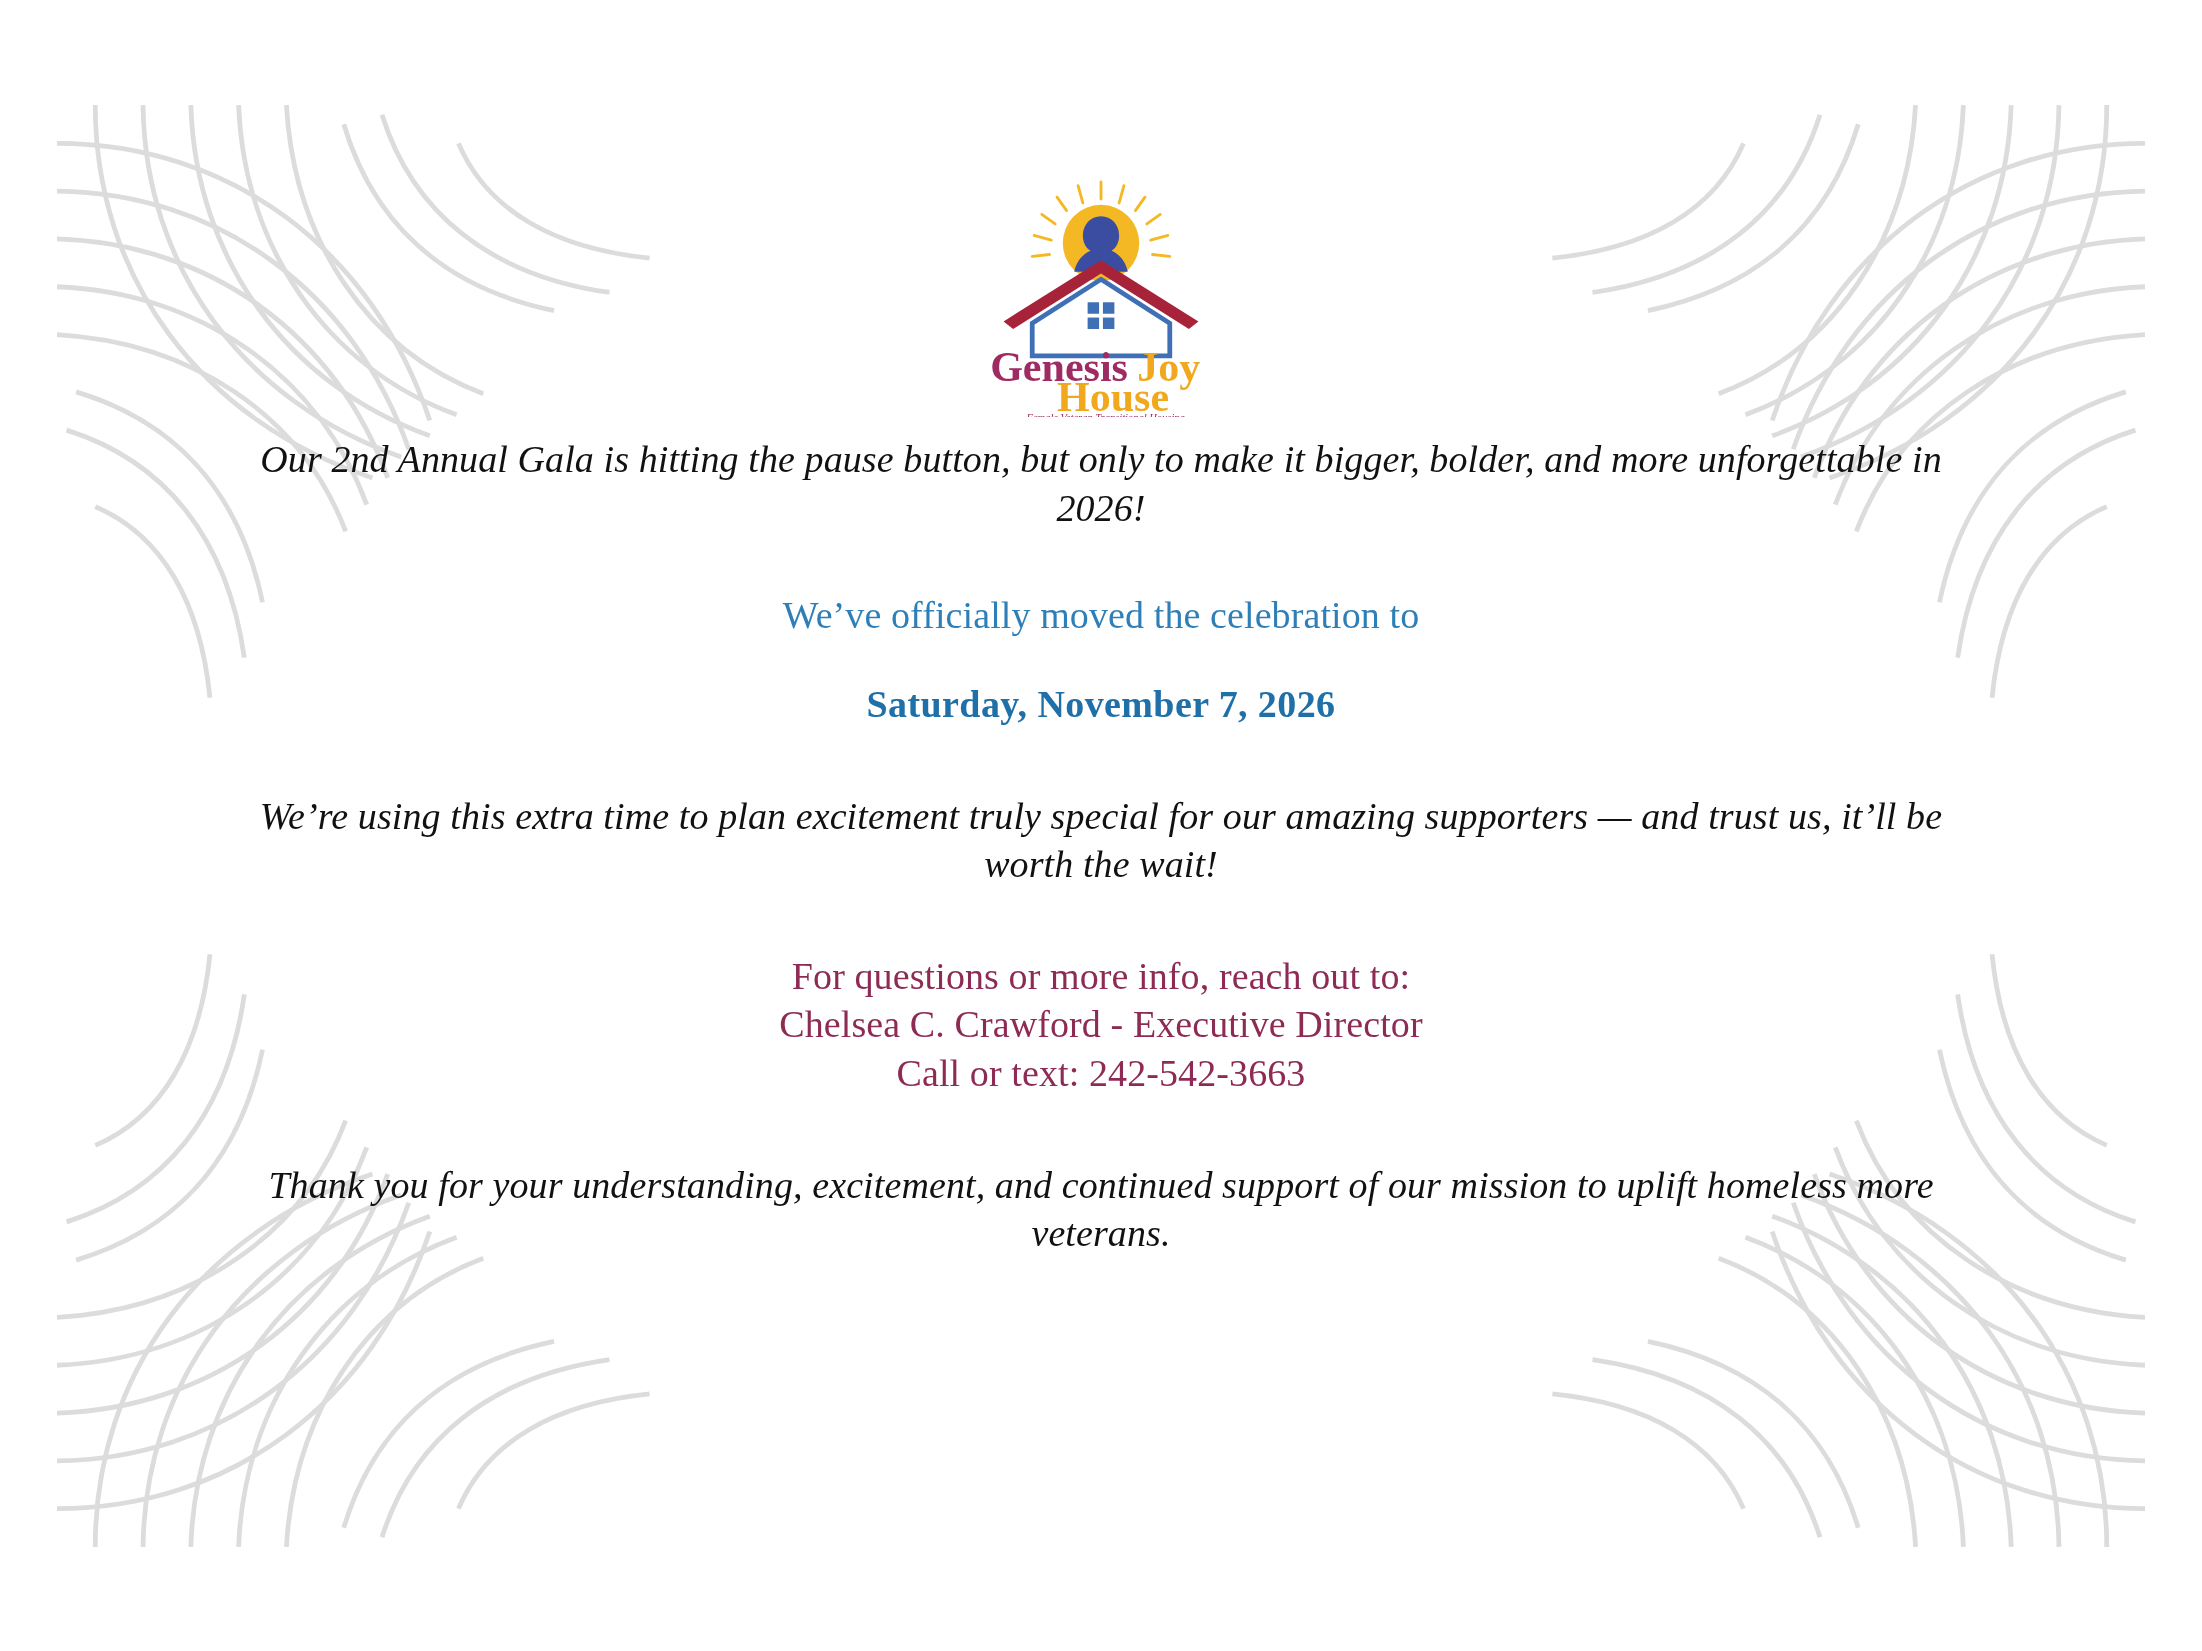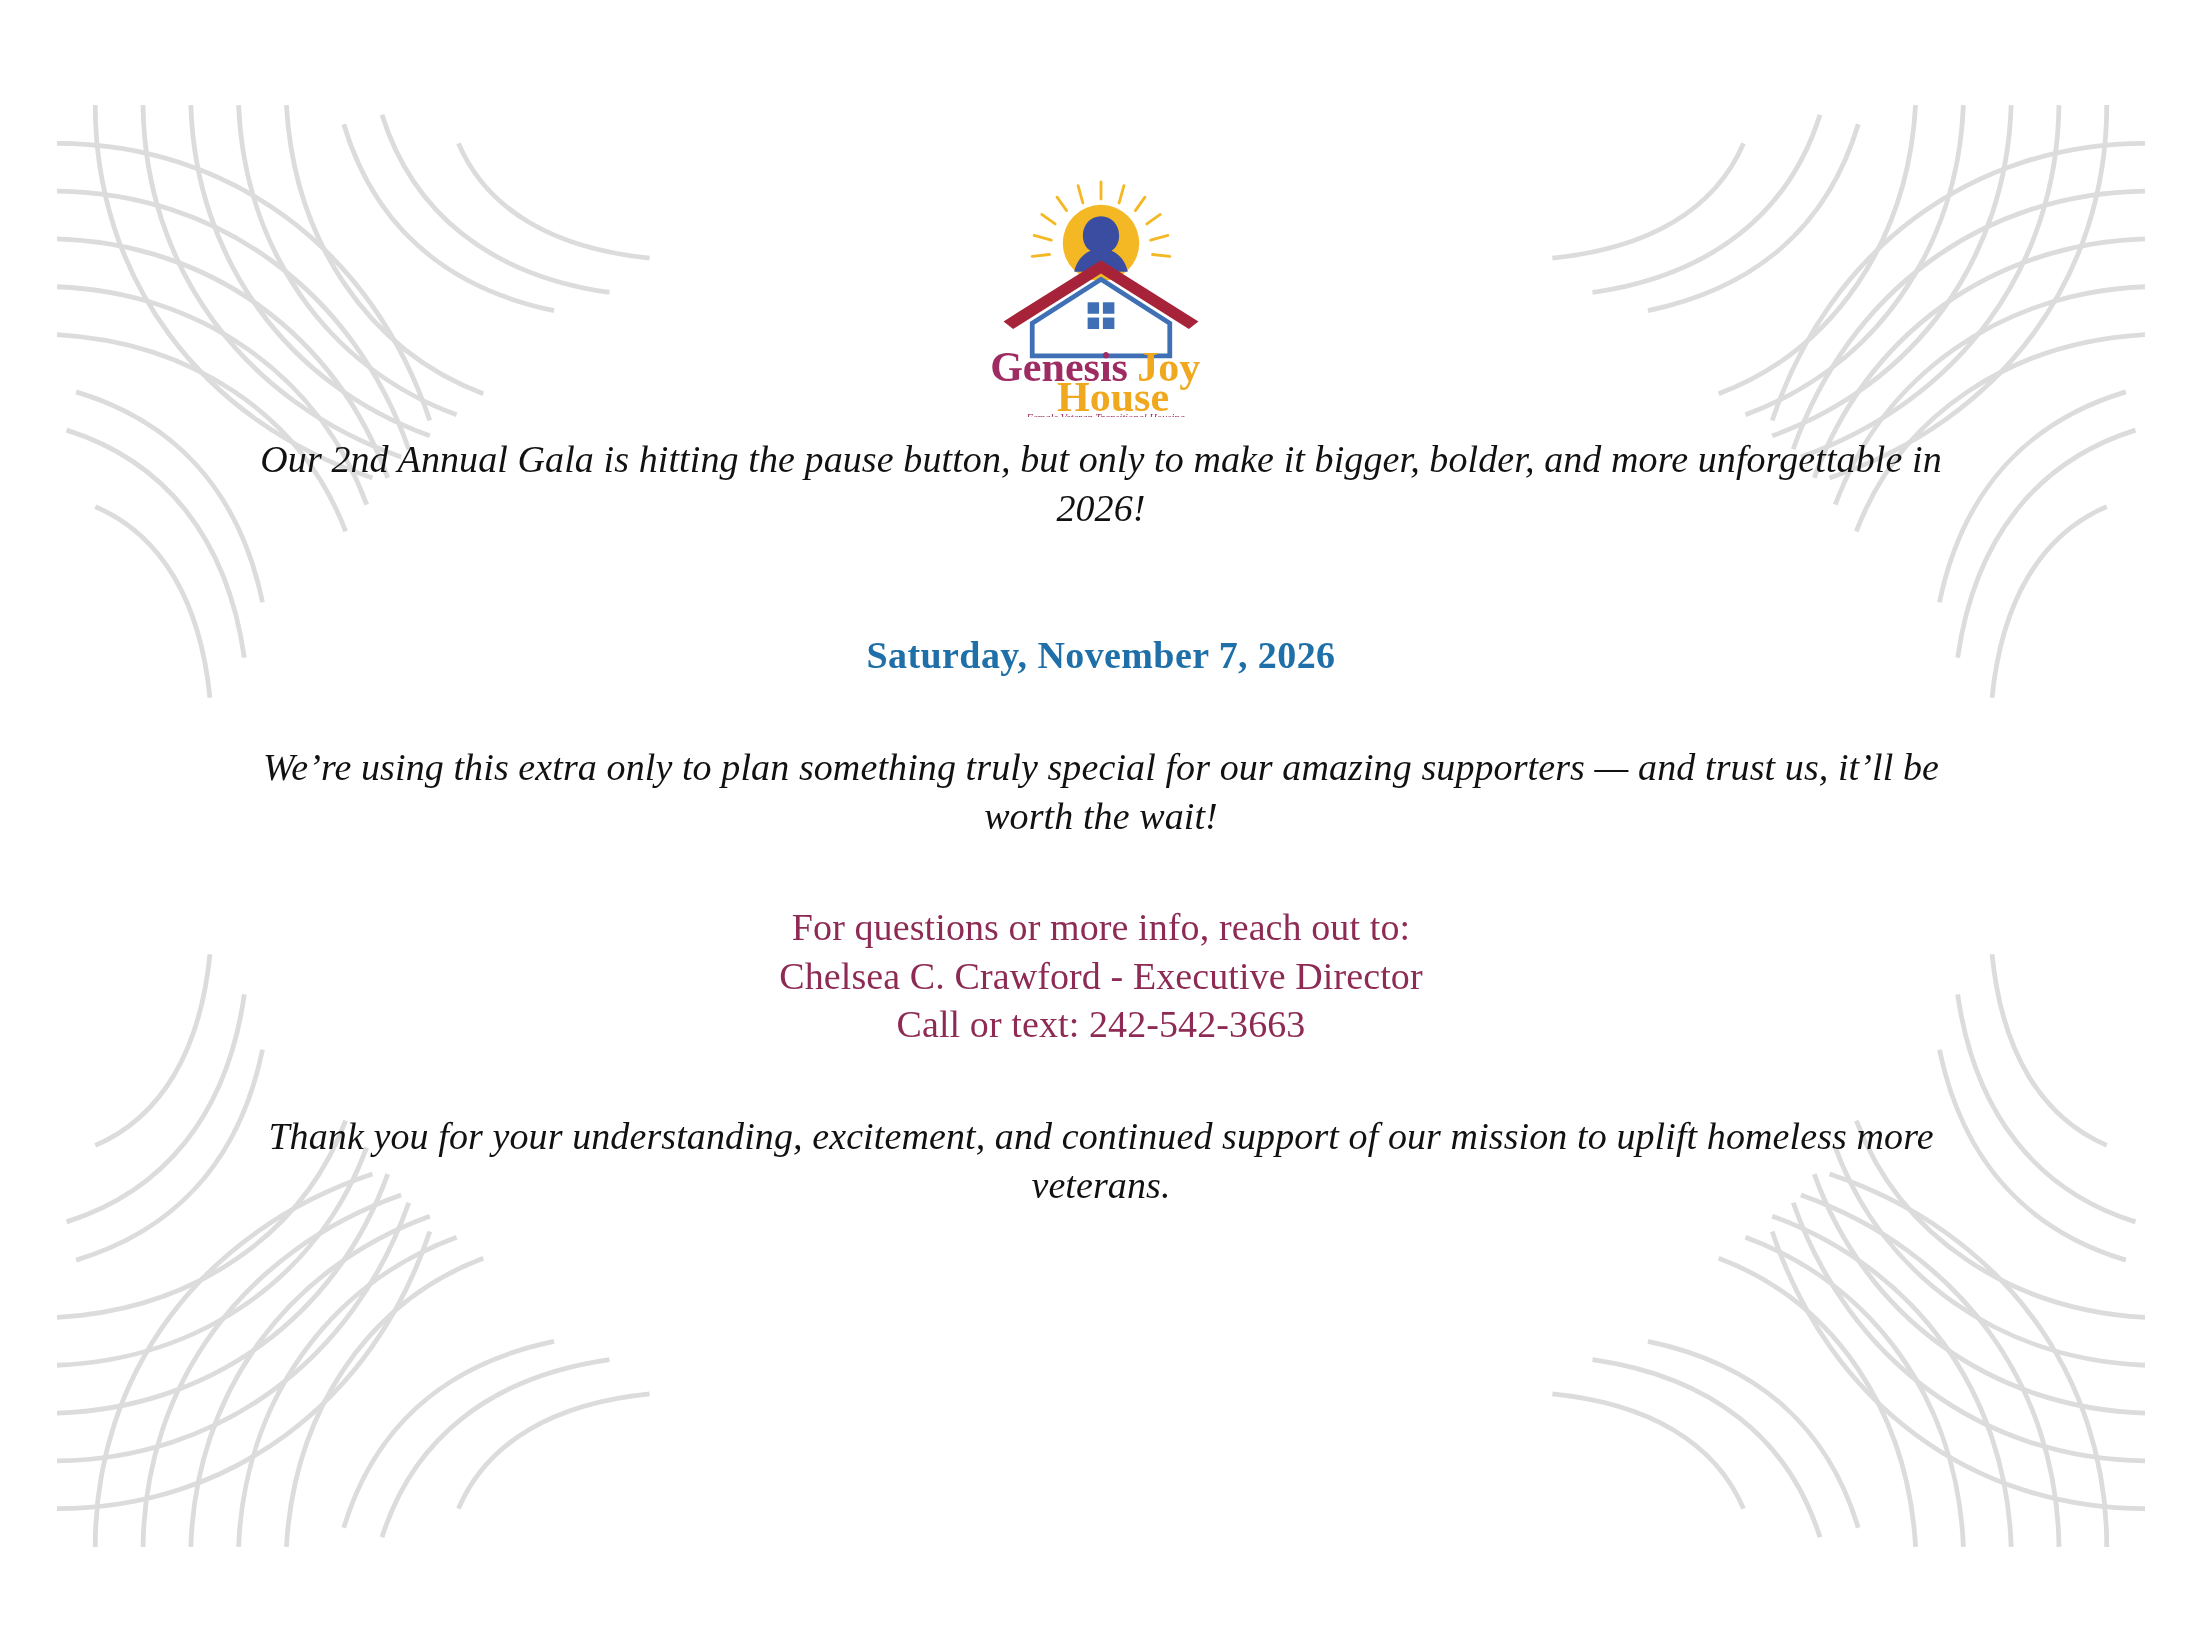--- a/index.html
+++ b/index.html
@@ -216,25 +216,26 @@
       </svg>
     </div>
   </div>
 
   <div class="content">
 
     <p class="para black">Our 2nd Annual Gala is hitting the pause button, but only to make it bigger, bolder, and more unforgettable in 2026!</p>
 
     <div class="gap-md"></div>
 
+    <p class="para blue">We’ve officially moved the celebration to</p>
     <p class="para blue-bold">Saturday, November 7, 2026</p>
 
     <div class="gap-lg"></div>
 
-    <p class="para black">We’re using this extra only to plan something truly special for our amazing supporters — and trust us, it’ll be worth the wait!</p>
+    <p class="para black">We’re using this extra time to plan excitement truly special for our amazing supporters — and trust us, it’ll be worth the wait!</p>
 
     <div class="gap-lg"></div>
 
     <p class="para maroon">For questions or more info, reach out to:</p>
     <p class="para maroon">Chelsea C. Crawford - Executive Director</p>
     <p class="para maroon">Call or text: 242-542-3663</p>
 
     <div class="gap-lg"></div>
 
     <p class="para black">Thank you for your understanding, excitement, and continued support of our mission to uplift homeless more veterans.</p>

